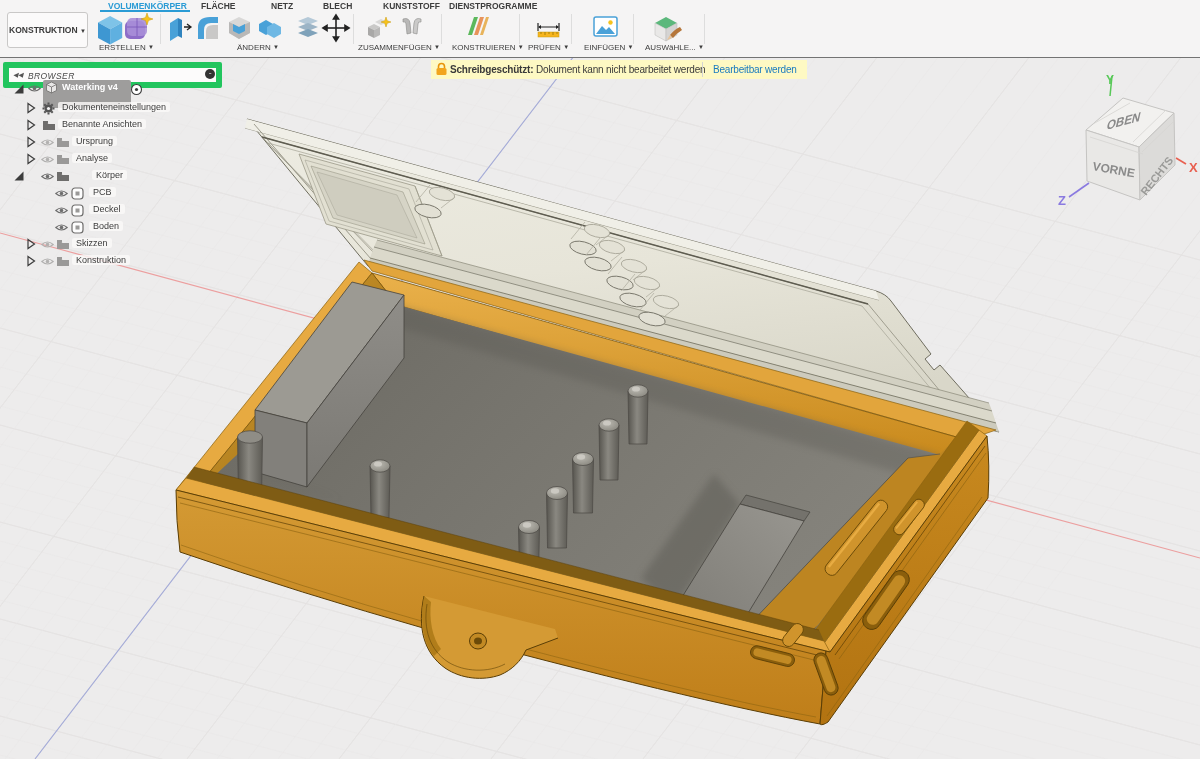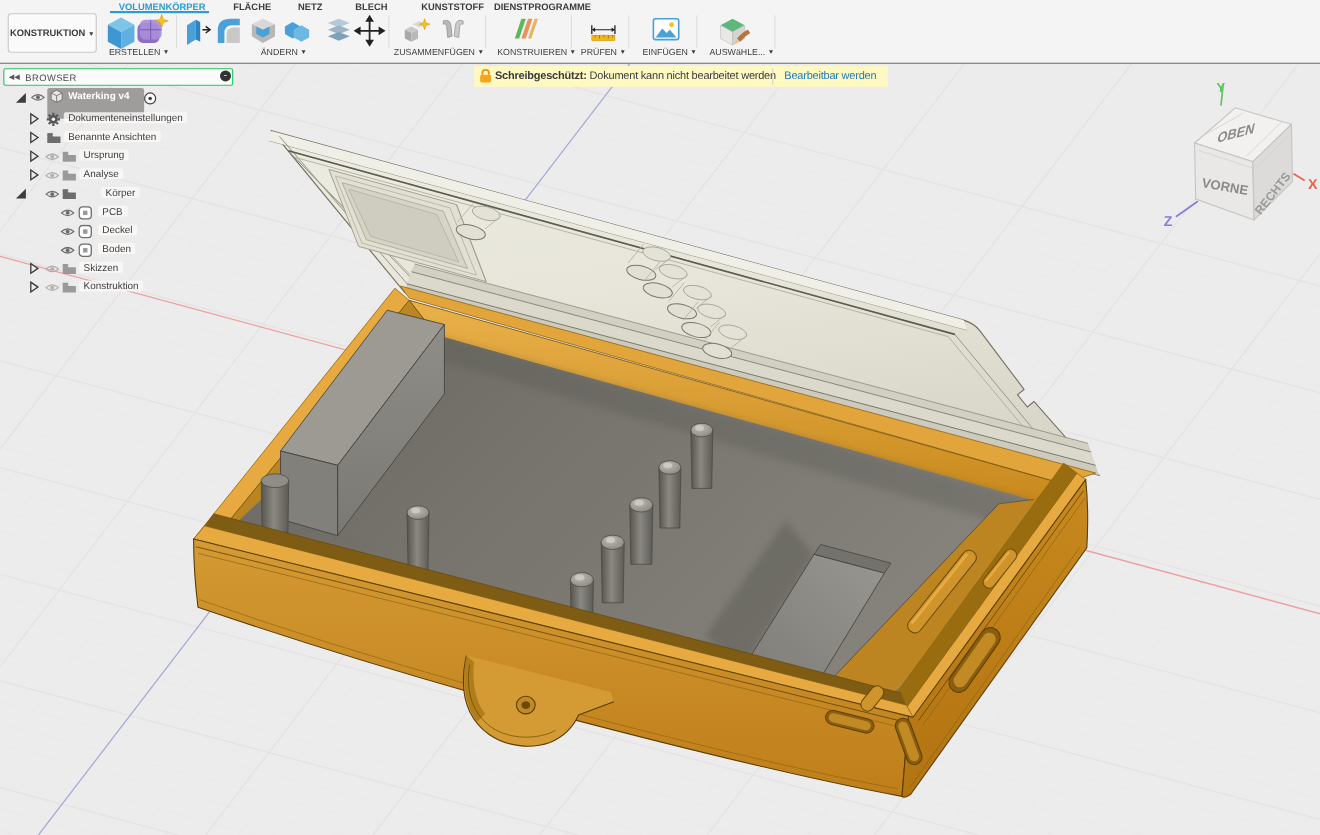--- a/index.html
+++ b/index.html
@@ -7,21 +7,21 @@
 #scene{position:absolute;left:0;top:0;width:1200px;height:759px;}
 #toolbar{position:absolute;left:0;top:0;width:1200px;height:57px;background:#f5f4f4;border-bottom:1px solid #737373;z-index:5;}
 .tab{position:absolute;top:1px;font-size:8.5px;font-weight:bold;color:#3d3d3d;letter-spacing:0;}
 .tab.active{color:#2a9bd5;}
 #tabline{position:absolute;left:100px;top:10px;width:90px;height:2px;background:#2a9bd5;}
 .glabel{position:absolute;top:43px;font-size:8px;color:#3c3c3c;white-space:nowrap;}
 .glabel b{font-weight:normal;font-size:6px;vertical-align:1px;}
 .sep{position:absolute;top:14px;width:1px;height:30px;background:#ddd;}
 #kbtn{position:absolute;left:7px;top:12px;width:81px;height:36px;background:#fbfafa;border:1px solid #c9c8c7;border-radius:3px;box-sizing:border-box;
 font-size:8.5px;font-weight:bold;color:#3c3c3c;text-align:center;line-height:34px;}
-#bbar{position:absolute;left:3px;top:62px;width:207px;height:14px;background:#fcfbfb;border:1px solid #22c55e;border-radius:2px;z-index:6;font-size:8.5px;color:#4a4a4a;}
+#bbar{position:absolute;left:3px;top:62px;width:207px;height:14px;background:#fcfbfb;border:6px solid #22c55e;border-radius:2px;z-index:6;font-size:8.5px;color:#4a4a4a;font-style:italic;}
 #bbar .txt{position:absolute;left:19px;top:2.5px;letter-spacing:.4px;}
 #warn{position:absolute;left:431px;top:60px;width:376px;height:19px;background:#fef9c3;z-index:6;font-size:10px;color:#3a3a3a;white-space:nowrap;}
 #warn .b1{position:absolute;left:19px;top:4px;font-weight:bold;letter-spacing:-0.2px;}
 #warn .b2{position:absolute;left:105px;top:4px;letter-spacing:-0.2px;}
 #warn .vsep{position:absolute;left:271px;top:2px;width:1px;height:15px;background:#d5d4d3;}
 #warn .b3{position:absolute;left:282px;top:4px;color:#1a7bbf;letter-spacing:-0.2px;}
 #warn .lock{position:absolute;left:4px;top:2px;}
 </style>
 </head>
 <body>
@@ -348,21 +348,21 @@
 <path d="M1139,147 L1174,113 L1175,165 L1140,200 Z" fill="#dcdbd9" stroke="#c5c4c2" stroke-width="1"></path>
 <path d="M1093,124 L1130,103 M1166,110 L1133,142 M1090,137 L1143,154 M1142,152 L1173,122" stroke="#d5d4d2" stroke-width="0.8" fill="none"></path>
 <text x="0" y="0" font-size="12" fill="#8a8a8a" font-weight="bold" transform="translate(1106,130) rotate(-15) skewX(-28)" font-family="Liberation Sans">OBEN</text>
 <text x="0" y="0" font-size="12" fill="#8a8a8a" font-weight="bold" transform="translate(1092,170) rotate(10)" font-family="Liberation Sans">VORNE</text>
 <text x="0" y="0" font-size="11" fill="#9a9a98" font-weight="bold" transform="translate(1146,196) rotate(-52)" font-family="Liberation Sans">RECHTS</text>
 </g>
 </svg>
 <div id="toolbar">
  <span class="tab active" style="left:108px;">VOLUMENKÖRPER</span>
  <div id="tabline"></div>
- <span class="tab" style="left:212px;">FLÄCHE</span>
+ <span class="tab" style="left:201px;">FLÄCHE</span>
  <span class="tab" style="left:271px;">NETZ</span>
  <span class="tab" style="left:323px;">BLECH</span>
  <span class="tab" style="left:383px;">KUNSTSTOFF</span>
  <span class="tab" style="left:449px;">DIENSTPROGRAMME</span>
  <div id="kbtn">KONSTRUKTION <b style="font-size:6px;">▼</b></div>
  <span class="glabel" style="left:99px;">ERSTELLEN <b>▼</b></span>
  <span class="glabel" style="left:237px;">ÄNDERN <b>▼</b></span>
  <span class="glabel" style="left:358px;">ZUSAMMENFÜGEN <b>▼</b></span>
  <span class="glabel" style="left:452px;">KONSTRUIEREN <b>▼</b></span>
  <span class="glabel" style="left:528px;">PRÜFEN <b>▼</b></span>

